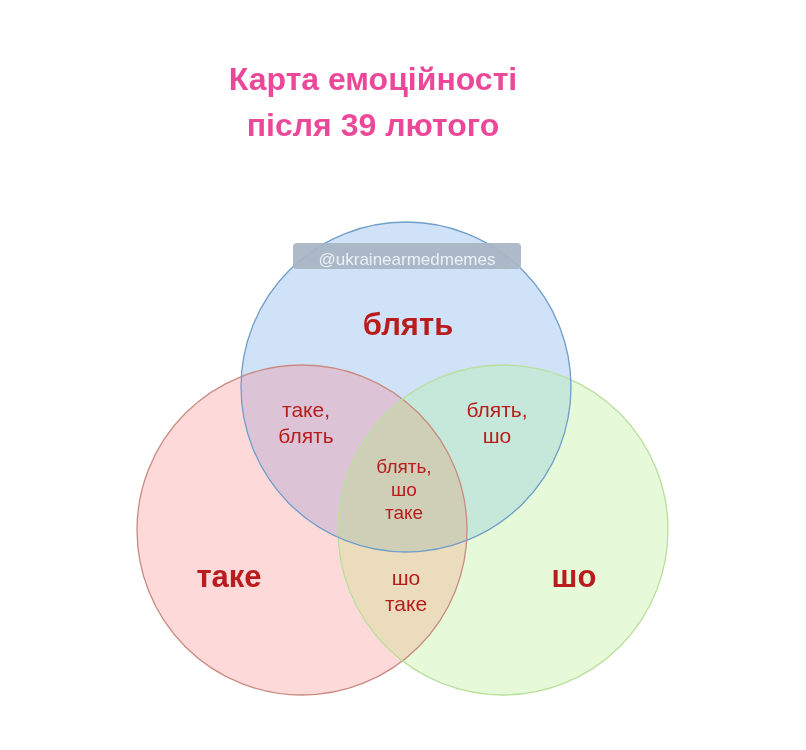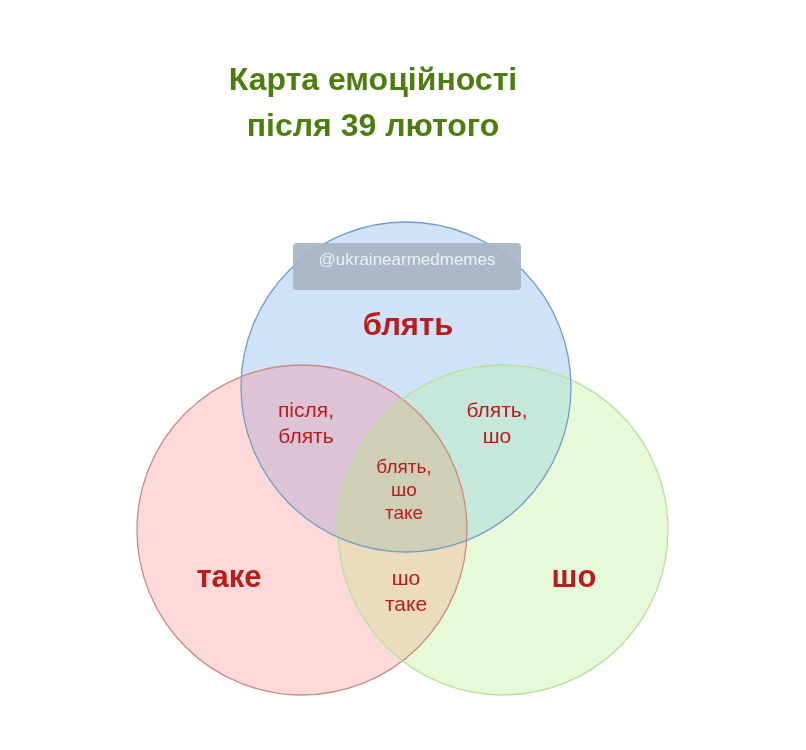--- a/index.html
+++ b/index.html
@@ -1,24 +1,24 @@
 <!DOCTYPE html>
 <html><head>
 <meta charset="utf-8">
 <style>
   html, body { margin:0; padding:0; background:#ffffff; }
   body { width:806px; height:750px; position:relative; overflow:hidden; font-family:"Liberation Sans", "DejaVu Sans", sans-serif; }
-  .title { position:absolute; left:0; top:56px; width:746px; text-align:center; font-weight:bold; font-size:32px; line-height:46px; color:#4d7c0f; }
+  .title { position:absolute; left:0; top:56px; width:746px; text-align:center; font-weight:bold; font-size:32px; line-height:46px; color:#ec4899; }
   .title div { white-space:nowrap; }
   svg.venn { position:absolute; left:0; top:0; }
   .lbl { position:absolute; text-align:center; color:#b91c1c; transform:translate(-50%,-50%); white-space:nowrap; }
   .big { font-weight:bold; font-size:31px; line-height:34px; }
   .mid { font-size:21px; line-height:26px; }
   .small { font-size:19px; line-height:23px; font-weight:bold; }
-  .badge { position:absolute; left:293px; top:243px; width:228px; height:47px; border-radius:4px; background:#a9b5c4; opacity:0.92; color:#eef2f7; font-size:17px; line-height:33px; text-align:center; }
+  .badge { position:absolute; left:293px; top:243px; width:228px; height:26px; border-radius:4px; background:#a9b5c4; opacity:0.92; color:#eef2f7; font-size:17px; line-height:33px; text-align:center; }
 </style>
 </head>
 <body>
 
 <div class="title">
   <div>Карта емоційності</div>
   <div>після 39 лютого</div>
 </div>
 
 <svg class="venn" width="806" height="750" viewBox="0 0 806 750">
@@ -57,21 +57,21 @@
   <circle cx="406" cy="387" r="165" fill="none" stroke="#6f9ec9" stroke-width="1.3"></circle>
 </svg>
 
 <div class="badge">@ukrainearmedmemes</div>
 
 <div class="lbl big" style="left:408px;top:325px;">блять</div>
 <div class="lbl big" style="left:229px;top:577px;">таке</div>
 <div class="lbl big" style="left:574px;top:577px;">шо</div>
 
 <div class="lbl mid" style="left:306px;top:423px;">
-  <div>після,</div>
+  <div>таке,</div>
   <div>блять</div>
 </div>
 <div class="lbl mid" style="left:497px;top:423px;">
   <div>блять,</div>
   <div>шо</div>
 </div>
 <div class="lbl small" style="left:404px;top:489px;font-weight:normal;font-size:19px;">
   <div>блять,</div>
   <div>шо</div>
   <div>таке</div>

